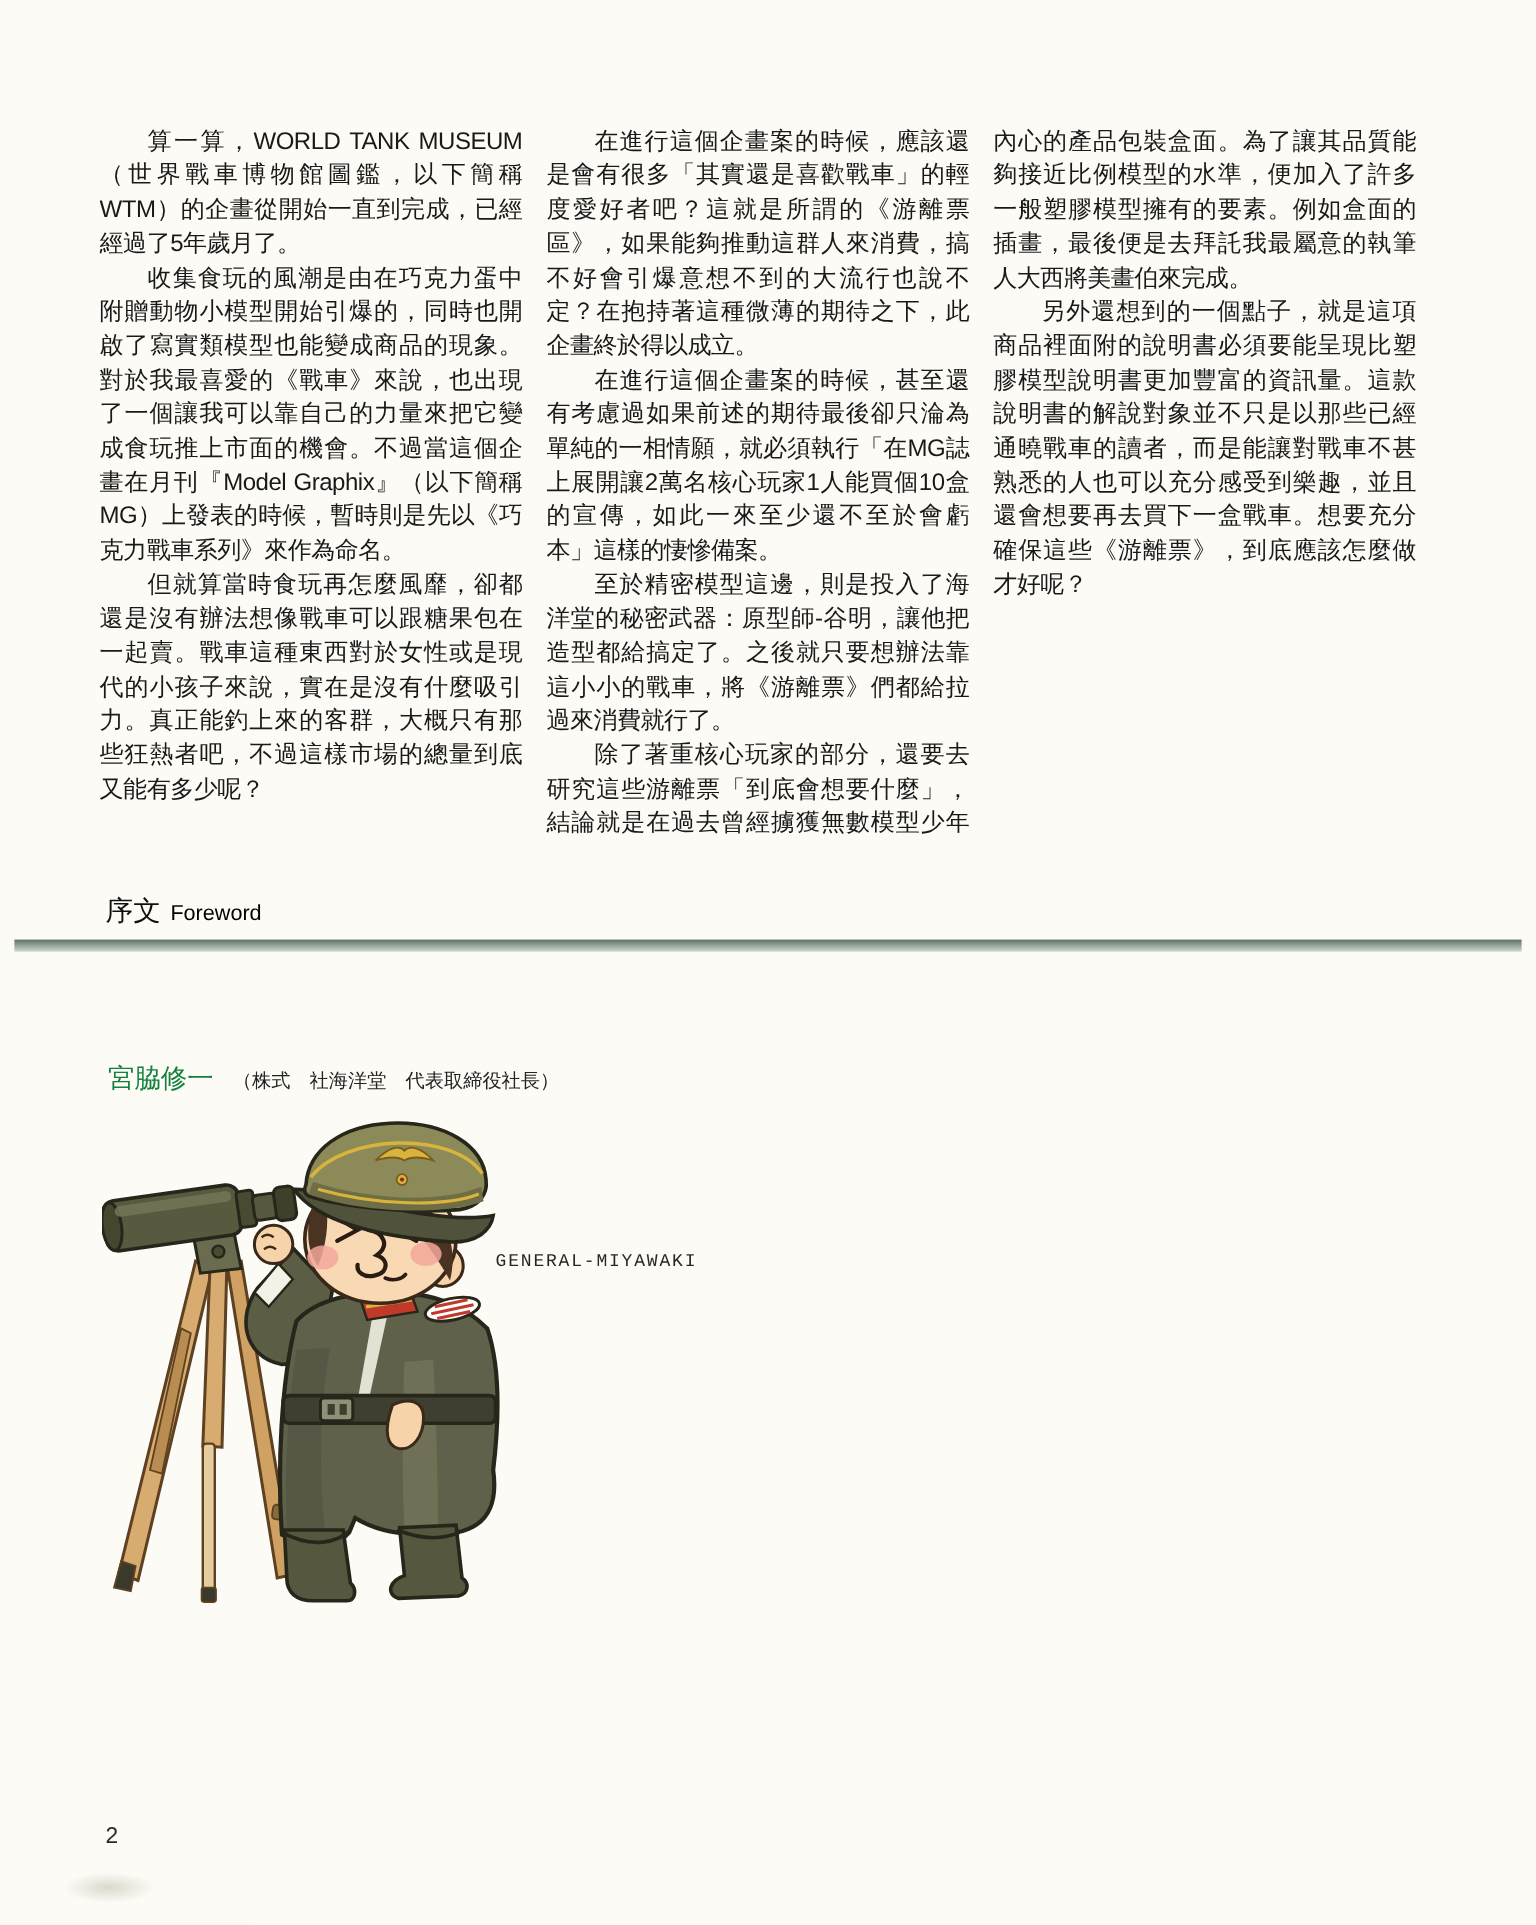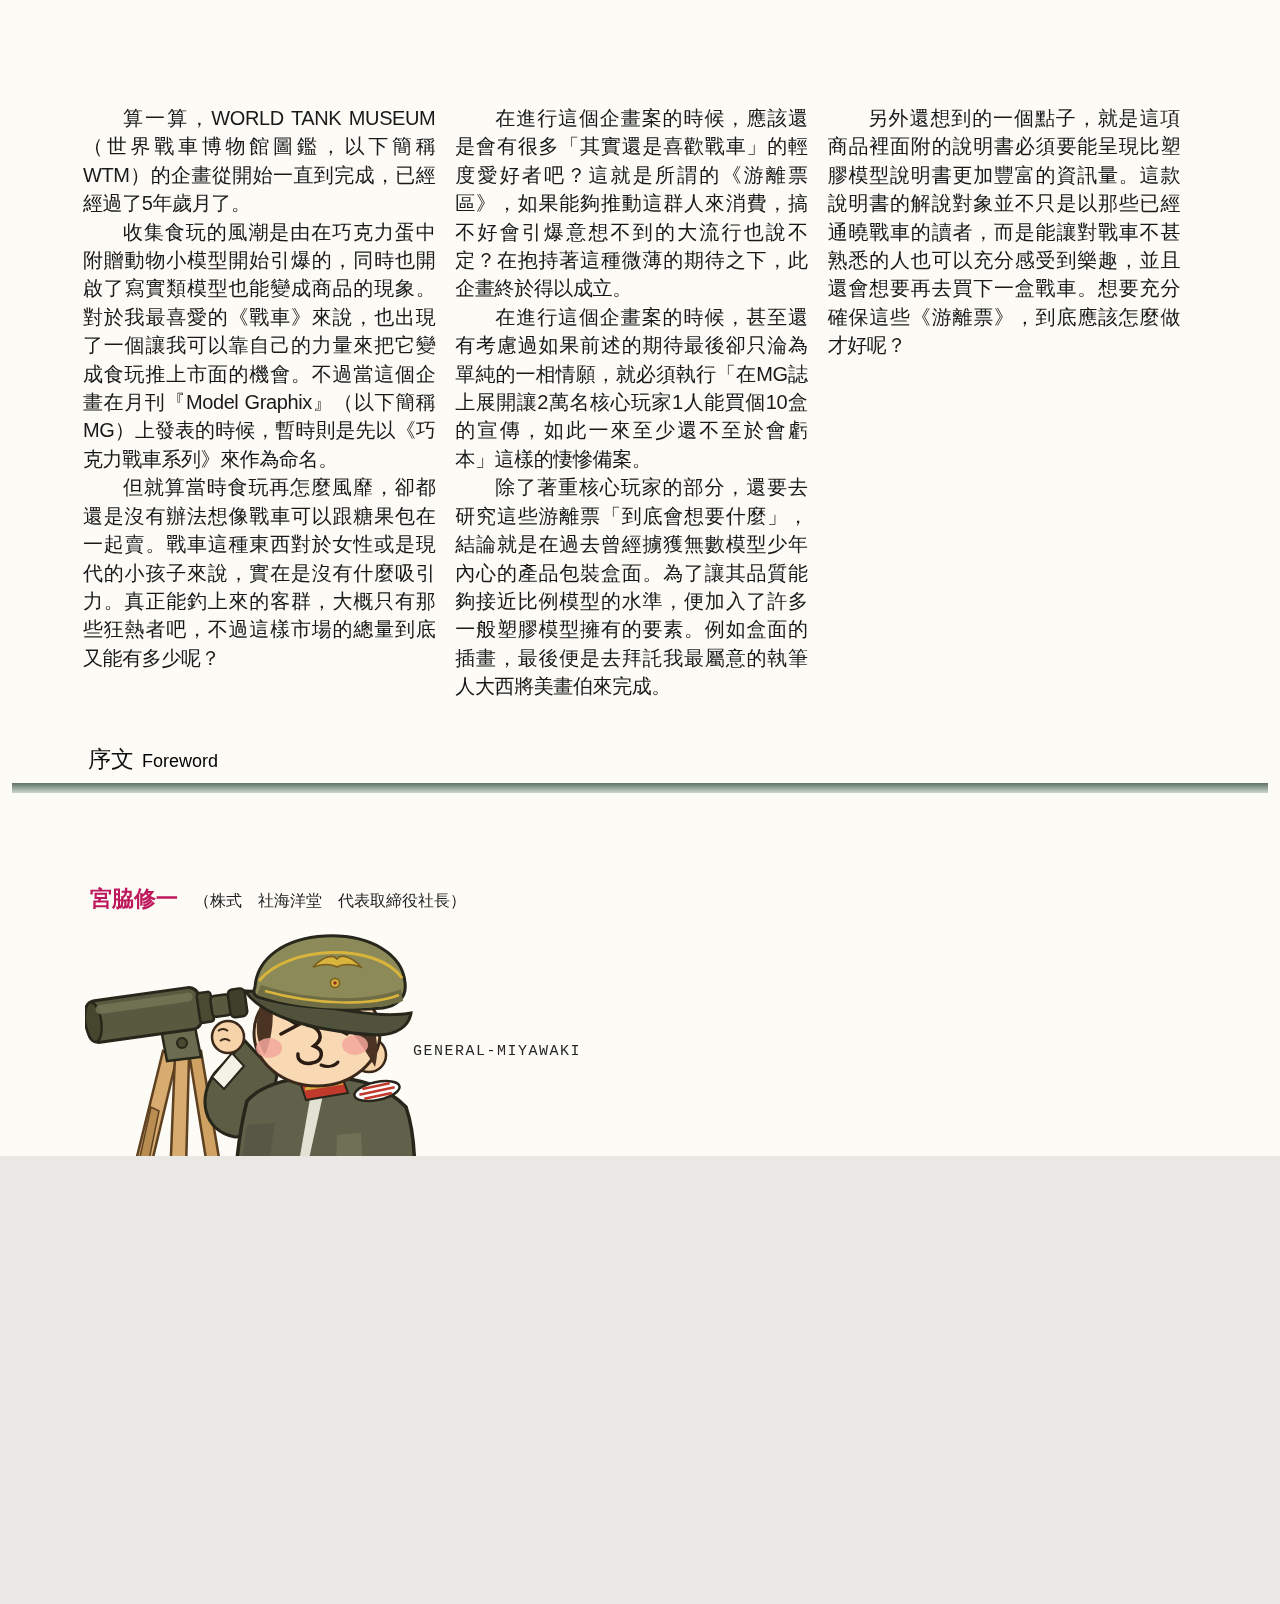--- a/index.html
+++ b/index.html
@@ -1,38 +1,38 @@
 <!DOCTYPE html>
 <html><head>
 <meta charset="utf-8">
 <style>
   html,body{margin:0;padding:0;}
   body{font-family:"Liberation Sans", sans-serif; background:#e9e8e4;}
-  .page{position:relative; width:1280px; height:1156px; margin:0 auto;
+  .page{position:relative; width:1280px; height:1604px; margin:0 auto;
         background:#fcfbf6; overflow:hidden; color:#1f1f1f;}
 
   
   .columns{position:absolute; left:83px; top:104px; width:1097px; height:600px;
            column-count:3; column-gap:20px; column-fill:auto;
            font-size:20px; line-height:28.4px; letter-spacing:-0.4px;
            text-align:justify; color:#191919; overflow:hidden;}
   .columns p{margin:0; text-indent:2em;}
 
   
   .foreword{position:absolute; left:88px; top:744px; white-space:nowrap;}
   .foreword .zh{font-size:23px; font-weight:normal; color:#101010;}
   .foreword .en{font-size:18px; color:#000000; margin-left:8px;}
   .rule{position:absolute; left:12px; top:783px; width:1256px; height:10px;
         background:linear-gradient(180deg,#5f7168 0%,#8fa096 45%,#ccd7cc 100%);}
 
   .title{position:absolute; left:88px; top:790px; margin:0;
          font-size:40px; line-height:46px; font-weight:900; color:#000;
          letter-spacing:0.5px; white-space:nowrap;}
   .author{position:absolute; left:90px; top:884px; white-space:nowrap;}
-  .author .name{font-size:22px; font-weight:bold; color:#be185d;}
+  .author .name{font-size:22px; font-weight:normal; color:#15803d;}
   .author .aff{font-size:16px; color:#222; margin-left:16px;}
 
   .illustration{position:absolute; left:85px; top:925px; width:352px; height:420px; margin:0;}
   .caption{position:absolute; left:413px; top:1043px;
            font-family:Liberation Mono, monospace; font-size:15px;
            letter-spacing:1.5px; color:#272727; white-space:nowrap;}
 
   .page-number{position:absolute; left:88px; top:1520px; font-size:19px; color:#2b2b2b;}
   .smudge{position:absolute; left:52px; top:1560px; width:78px; height:26px;
           background:radial-gradient(ellipse at center,#dcd9cc 0%,rgba(220,217,204,0) 70%);}
@@ -41,20 +41,21 @@
 <body>
 
 <div class="page">
 
   <section class="columns">
     <p>算一算，WORLD TANK MUSEUM（世界戰車博物館圖鑑，以下簡稱WTM）的企畫從開始一直到完成，已經經過了5年歲月了。</p>
     <p>收集食玩的風潮是由在巧克力蛋中附贈動物小模型開始引爆的，同時也開啟了寫實類模型也能變成商品的現象。對於我最喜愛的《戰車》來說，也出現了一個讓我可以靠自己的力量來把它變成食玩推上市面的機會。不過當這個企畫在月刊『Model Graphix』（以下簡稱MG）上發表的時候，暫時則是先以《巧克力戰車系列》來作為命名。</p>
     <p>但就算當時食玩再怎麼風靡，卻都還是沒有辦法想像戰車可以跟糖果包在一起賣。戰車這種東西對於女性或是現代的小孩子來說，實在是沒有什麼吸引力。真正能釣上來的客群，大概只有那些狂熱者吧，不過這樣市場的總量到底又能有多少呢？</p>
     <p>在進行這個企畫案的時候，應該還是會有很多「其實還是喜歡戰車」的輕度愛好者吧？這就是所謂的《游離票區》，如果能夠推動這群人來消費，搞不好會引爆意想不到的大流行也說不定？在抱持著這種微薄的期待之下，此企畫終於得以成立。</p>
     <p>在進行這個企畫案的時候，甚至還有考慮過如果前述的期待最後卻只淪為單純的一相情願，就必須執行「在MG誌上展開讓2萬名核心玩家1人能買個10盒的宣傳，如此一來至少還不至於會虧本」這樣的悽慘備案。</p>
+    <p>至於精密模型這邊，則是投入了海洋堂的秘密武器：原型師-谷明，讓他把造型都給搞定了。之後就只要想辦法靠這小小的戰車，將《游離票》們都給拉過來消費就行了。</p>
     <p>除了著重核心玩家的部分，還要去研究這些游離票「到底會想要什麼」，結論就是在過去曾經擄獲無數模型少年內心的產品包裝盒面。為了讓其品質能夠接近比例模型的水準，便加入了許多一般塑膠模型擁有的要素。例如盒面的插畫，最後便是去拜託我最屬意的執筆人大西將美畫伯來完成。</p>
     <p>另外還想到的一個點子，就是這項商品裡面附的說明書必須要能呈現比塑膠模型說明書更加豐富的資訊量。這款說明書的解說對象並不只是以那些已經通曉戰車的讀者，而是能讓對戰車不甚熟悉的人也可以充分感受到樂趣，並且還會想要再去買下一盒戰車。想要充分確保這些《游離票》，到底應該怎麼做才好呢？</p>
 
   </section>
 
   <div class="foreword">
     <span class="zh">序文</span><span class="en">Foreword</span>
   </div>
   <div class="rule"></div>
 

